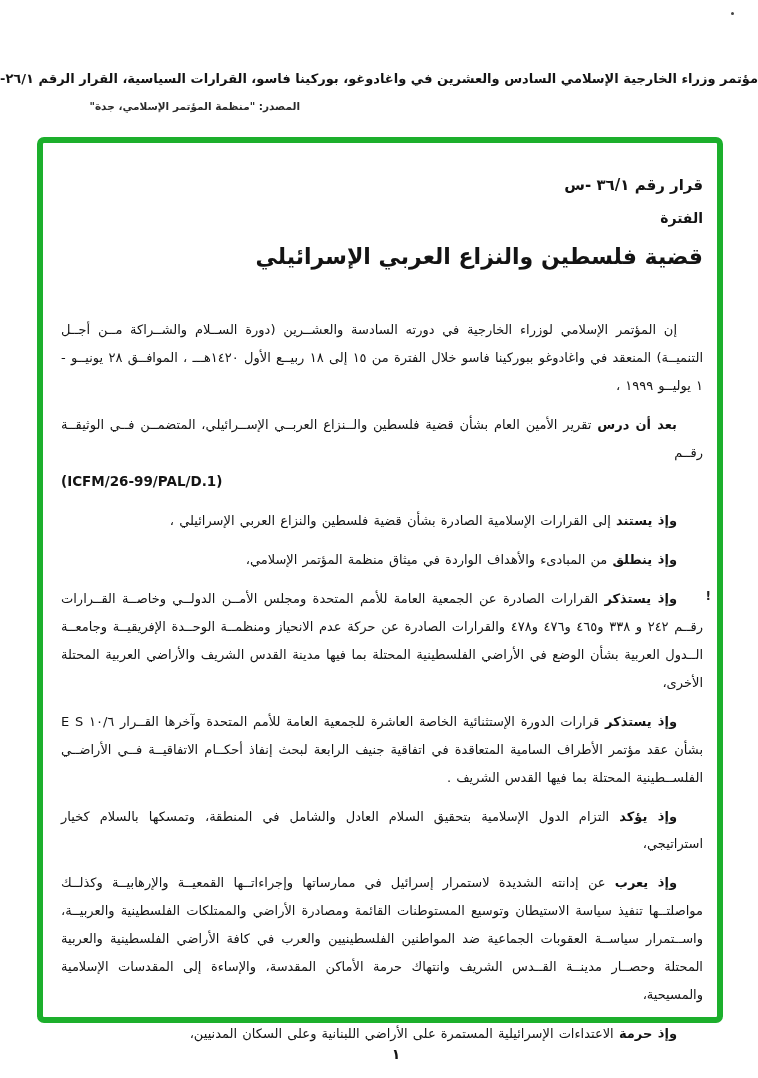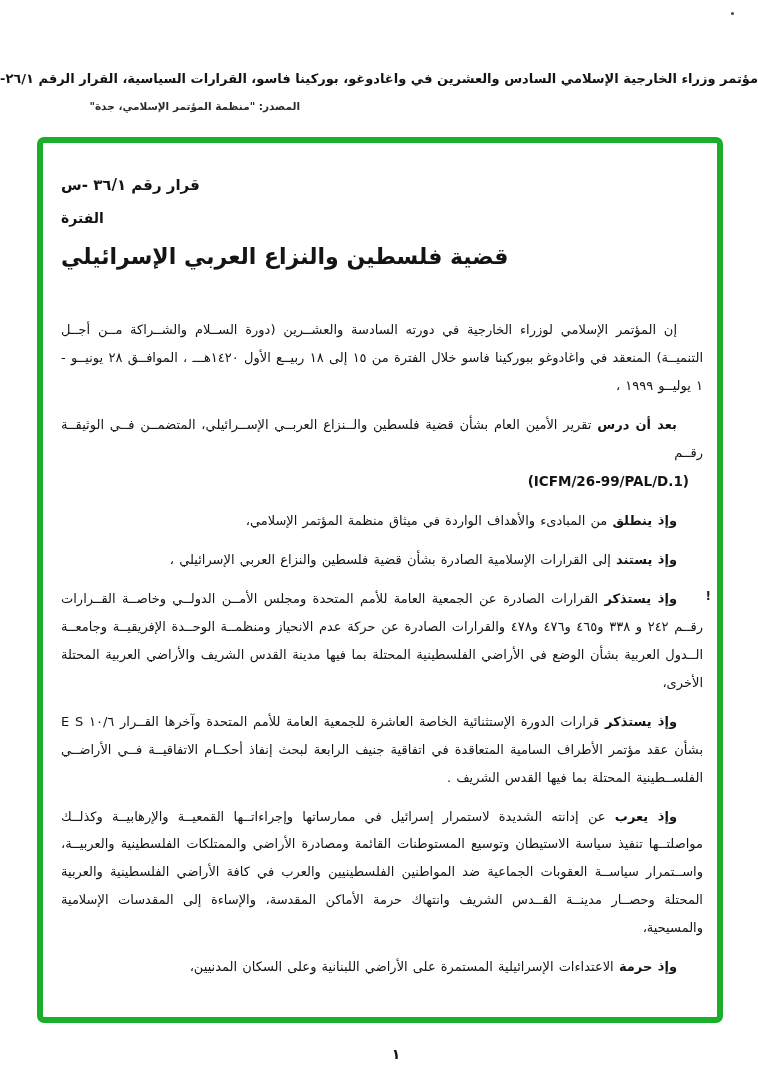--- a/index.html
+++ b/index.html
@@ -25,39 +25,39 @@
     direction:rtl;white-space:nowrap;
     font-size:10.5px;font-weight:bold;color:#2a2a2a;
   }
   .green-box{
     position:absolute;left:37px;top:137px;
     width:686px;height:886px;box-sizing:border-box;
     border:6px solid #1CAF2C;border-radius:7px;
     padding:26px 14px 0 18px;
   }
   .title-block{
-    direction:rtl;text-align:left;font-weight:bold;
+    direction:rtl;text-align:right;font-weight:bold;
     margin-bottom:36px;
   }
   .title-num{font-size:15px;line-height:2.2;}
   .title-sub{font-size:14px;line-height:2.3;}
   .title-main{font-size:22px;line-height:2.1;}
   .body{direction:rtl;}
   .para{
     margin:0 0 11px 0;
     text-align:justify;
     font-size:13px;
     line-height:2.15;
     text-indent:26px;
     font-weight:normal;
     word-spacing:1px;
   }
   .para .lead{font-weight:bold;}
   .doc-ref{
-    display:block;direction:ltr;text-align:right;
+    display:block;direction:ltr;text-align:left;
     padding-right:14px;text-indent:0;
     font-weight:bold;font-size:13.5px;
   }
   .stray-mark{
     position:absolute;right:6px;top:446px;
     font-size:12px;font-weight:bold;color:#222;
   }
   .footer-page-num{
     position:absolute;bottom:16px;left:0;right:0;
     text-align:center;text-indent:34px;
@@ -81,28 +81,29 @@
       <div class="title-sub">الفترة</div>
       <div class="title-main">قضية فلسطين والنزاع العربي الإسرائيلي</div>
     </div>
 
     <div class="body">
 
       <p class="para"><span class="lead"></span><span>إن المؤتمر الإسلامي لوزراء الخارجية في دورته السادسة والعشــرين (دورة الســلام والشــراكة مــن أجــل التنميــة) المنعقد في واغادوغو ببوركينا فاسو خلال الفترة من ١٥ إلى ١٨ ربيــع الأول ١٤٢٠هـــ ، الموافــق ٢٨ يونيــو - ١ يوليــو ١٩٩٩ ،</span></p>
 
       <p class="para"><span class="lead">بعد أن درس</span><span> تقرير الأمين العام بشأن قضية فلسطين والــنزاع العربــي الإســرائيلي، المتضمــن فــي الوثيقــة رقــم</span><span class="doc-ref">(ICFM/26-99/PAL/D.1)</span></p>
 
+      <p class="para"><span class="lead">وإذ يستند</span><span> إلى القرارات الإسلامية الصادرة بشأن قضية فلسطين والنزاع العربي الإسرائيلي ،</span></p>
+
       <p class="para"><span class="lead">وإذ ينطلق</span><span> من المبادىء والأهداف الواردة في ميثاق منظمة المؤتمر الإسلامي،</span></p>
-
-      <p class="para"><span class="lead">وإذ يستند</span><span> إلى القرارات الإسلامية الصادرة بشأن قضية فلسطين والنزاع العربي الإسرائيلي ،</span></p>
 
       <p class="para"><span class="lead">وإذ يستذكر</span><span> القرارات الصادرة عن الجمعية العامة للأمم المتحدة ومجلس الأمــن الدولــي وخاصــة القــرارات رقــم ٢٤٢ و ٣٣٨ و٤٦٥ و٤٧٦ و٤٧٨ والقرارات الصادرة عن حركة عدم الانحياز ومنظمــة الوحــدة الإفريقيــة وجامعــة الــدول العربية بشأن الوضع في الأراضي الفلسطينية المحتلة بما فيها مدينة القدس الشريف والأراضي العربية المحتلة الأخرى،</span></p>
 
       <p class="para"><span class="lead">وإذ يستذكر</span><span> قرارات الدورة الإستثنائية الخاصة العاشرة للجمعية العامة للأمم المتحدة وآخرها القــرار ١٠/٦ E S بشأن عقد مؤتمر الأطراف السامية المتعاقدة في اتفاقية جنيف الرابعة لبحث إنفاذ أحكــام الاتفاقيــة فــي الأراضــي الفلســطينية المحتلة بما فيها القدس الشريف .</span></p>
 
+      <p class="para"><span class="lead">وإذ يؤكد</span><span> التزام الدول الإسلامية بتحقيق السلام العادل والشامل في المنطقة، وتمسكها بالسلام كخيار استراتيجي،</span></p>
 
       <p class="para"><span class="lead">وإذ يعرب</span><span> عن إدانته الشديدة لاستمرار إسرائيل في ممارساتها وإجراءاتــها القمعيــة والإرهابيــة وكذلــك مواصلتــها تنفيذ سياسة الاستيطان وتوسيع المستوطنات القائمة ومصادرة الأراضي والممتلكات الفلسطينية والعربيــة، واســتمرار سياســة العقوبات الجماعية ضد المواطنين الفلسطينيين والعرب في كافة الأراضي الفلسطينية والعربية المحتلة وحصــار مدينــة القــدس الشريف وانتهاك حرمة الأماكن المقدسة، والإساءة إلى المقدسات الإسلامية والمسيحية،</span></p>
 
       <p class="para"><span class="lead">وإذ حرمة</span><span> الاعتداءات الإسرائيلية المستمرة على الأراضي اللبنانية وعلى السكان المدنيين،</span></p>
 
     </div>
 
     <div class="stray-mark">!</div>
   </div>
 

